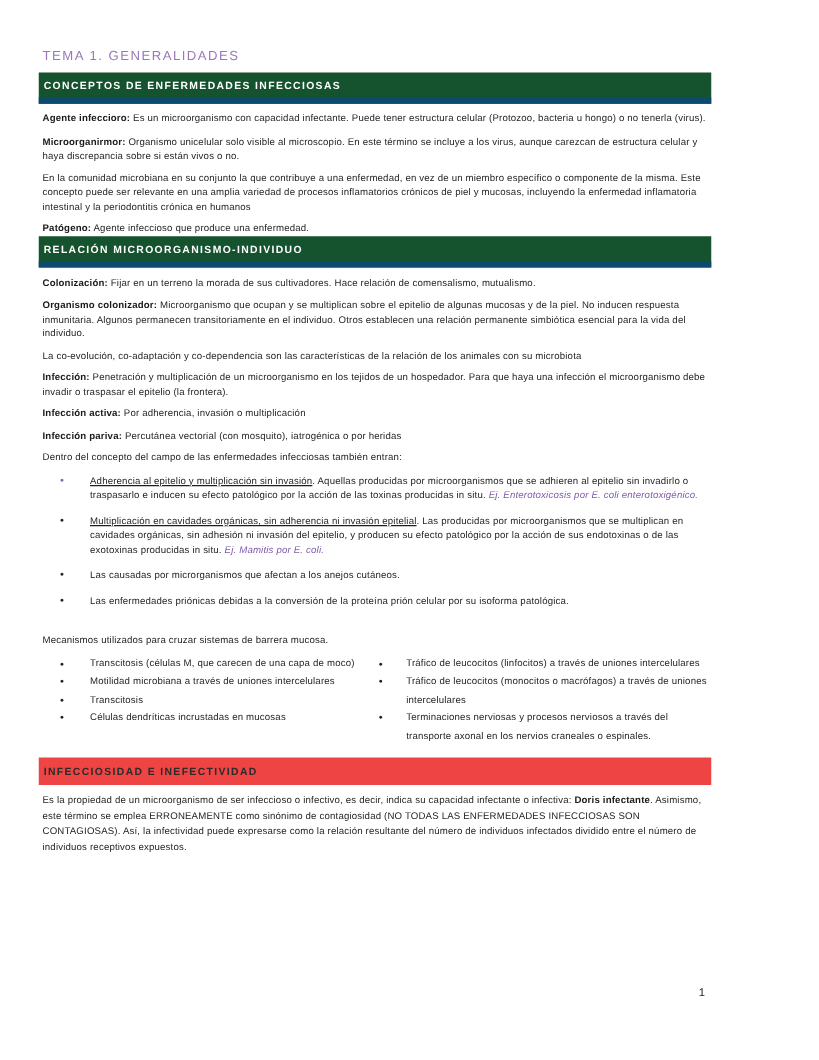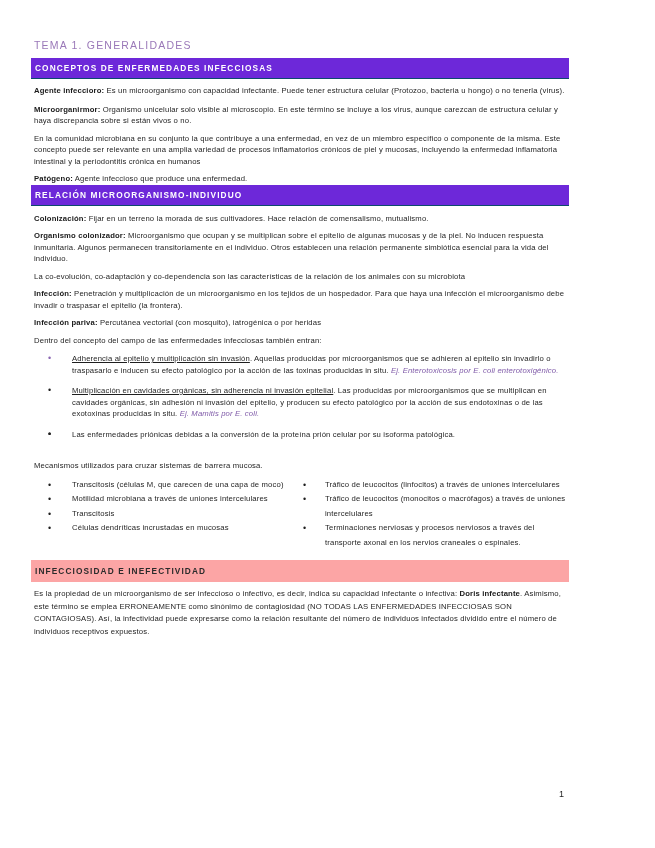--- a/index.html
+++ b/index.html
@@ -8,27 +8,27 @@
     font-family: "Liberation Sans", "DejaVu Sans", sans-serif;
     color: #1e1e1e;
   }
   .page { position: absolute; left: 0; top: 0; width: 541px; height: 848px; }
   .content { position: absolute; left: 34px; top: 38px; width: 534px; }
   .doc-title {
     font-size: 10.5px; letter-spacing: 1.2px; color: #9a78b8;
     margin: 0 0 6px 0; height: 14px; line-height: 14px;
   }
   .section-bar {
-    background: #6d28d9; color: #ffffff; font-weight: bold;
+    background: #14532d; color: #ffffff; font-weight: bold;
     font-size: 8.3px; letter-spacing: 1.1px; padding: 0 4px;
     height: 20px; line-height: 20px; margin-left: -3px; width: 530px;
-    border-bottom: 1px solid #0c4a6e;
+    border-bottom: 5px solid #0c4a6e;
   }
   .section-bar.light {
-    background: #fca5a5; color: #2b2b2b; border-bottom: none; height: 22px; line-height: 22px;
+    background: #ef4444; color: #2b2b2b; border-bottom: none; height: 22px; line-height: 22px;
   }
   p { margin: 0; font-size: 7.7px; line-height: 11.5px; letter-spacing: 0.15px; }
   .para { margin-top: 6px; }
   .term { font-weight: bold; color: #1a1a1a; }
   .italic-purple { font-style: italic; color: #7f5aa8; }
   .u { text-decoration: underline; }
   ul.bullets { list-style: none; margin: 0; padding: 0; }
   ul.bullets li {
     position: relative; padding-left: 38px; font-size: 7.7px; line-height: 11.5px;
     letter-spacing: 0.15px; margin-top: 7px;
@@ -74,35 +74,39 @@
       <span class="term">Colonización:</span><span> Fijar en un terreno la morada de sus cultivadores. Hace relación de comensalismo, mutualismo.</span>
     </p>
     <p class="para">
       <span class="term">Organismo colonizador:</span><span> Microorganismo que ocupan y se multiplican sobre el epitelio de algunas mucosas y de la piel. No inducen respuesta inmunitaria. Algunos permanecen transitoriamente en el individuo. Otros establecen una relación permanente simbiótica esencial para la vida del individuo.</span>
     </p>
     <p class="para">La co-evolución, co-adaptación y co-dependencia son las características de la relación de los animales con su microbiota</p>
     <p class="para">
       <span class="term">Infección:</span><span> Penetración y multiplicación de un microorganismo en los tejidos de un hospedador. Para que haya una infección el microorganismo debe invadir o traspasar el epitelio (la frontera).</span>
     </p>
     <p class="para">
+      <span class="term">Infección activa:</span><span> Por adherencia, invasión o multiplicación</span>
+    </p>
+    <p class="para">
       <span class="term">Infección pariva:</span><span> Percutánea vectorial (con mosquito), iatrogénica o por heridas</span>
     </p>
     <p class="para">Dentro del concepto del campo de las enfermedades infecciosas también entran:</p>
 
     <ul class="bullets">
       <li>
         <span class="dot purple">•</span>
         <span class="u">Adherencia al epitelio y multiplicación sin invasión</span><span>. Aquellas producidas por microorganismos que se adhieren al epitelio sin invadirlo o traspasarlo e inducen su efecto patológico por la acción de las toxinas producidas in situ. </span><span class="italic-purple">Ej. Enterotoxicosis por E. coli enterotoxigénico.</span>
       </li>
       <li style="margin-top:9px">
         <span class="dot">•</span>
         <span class="u">Multiplicación en cavidades orgánicas, sin adherencia ni invasión epitelial</span><span>. Las producidas por microorganismos que se multiplican en cavidades orgánicas, sin adhesión ni invasión del epitelio, y producen su efecto patológico por la acción de sus endotoxinas o de las exotoxinas producidas in situ. </span><span class="italic-purple">Ej. Mamitis por E. coli.</span>
       </li>
       <li style="margin-top:9px">
         <span class="dot">•</span>
+        <span>Las causadas por microrganismos que afectan a los anejos cutáneos.</span>
       </li>
       <li style="margin-top:9px">
         <span class="dot">•</span>
         <span>Las enfermedades priónicas debidas a la conversión de la proteína prión celular por su isoforma patológica.</span>
       </li>
     </ul>
 
 
     <p class="para" style="margin-top:20px">Mecanismos utilizados para cruzar sistemas de barrera mucosa.</p>
 

